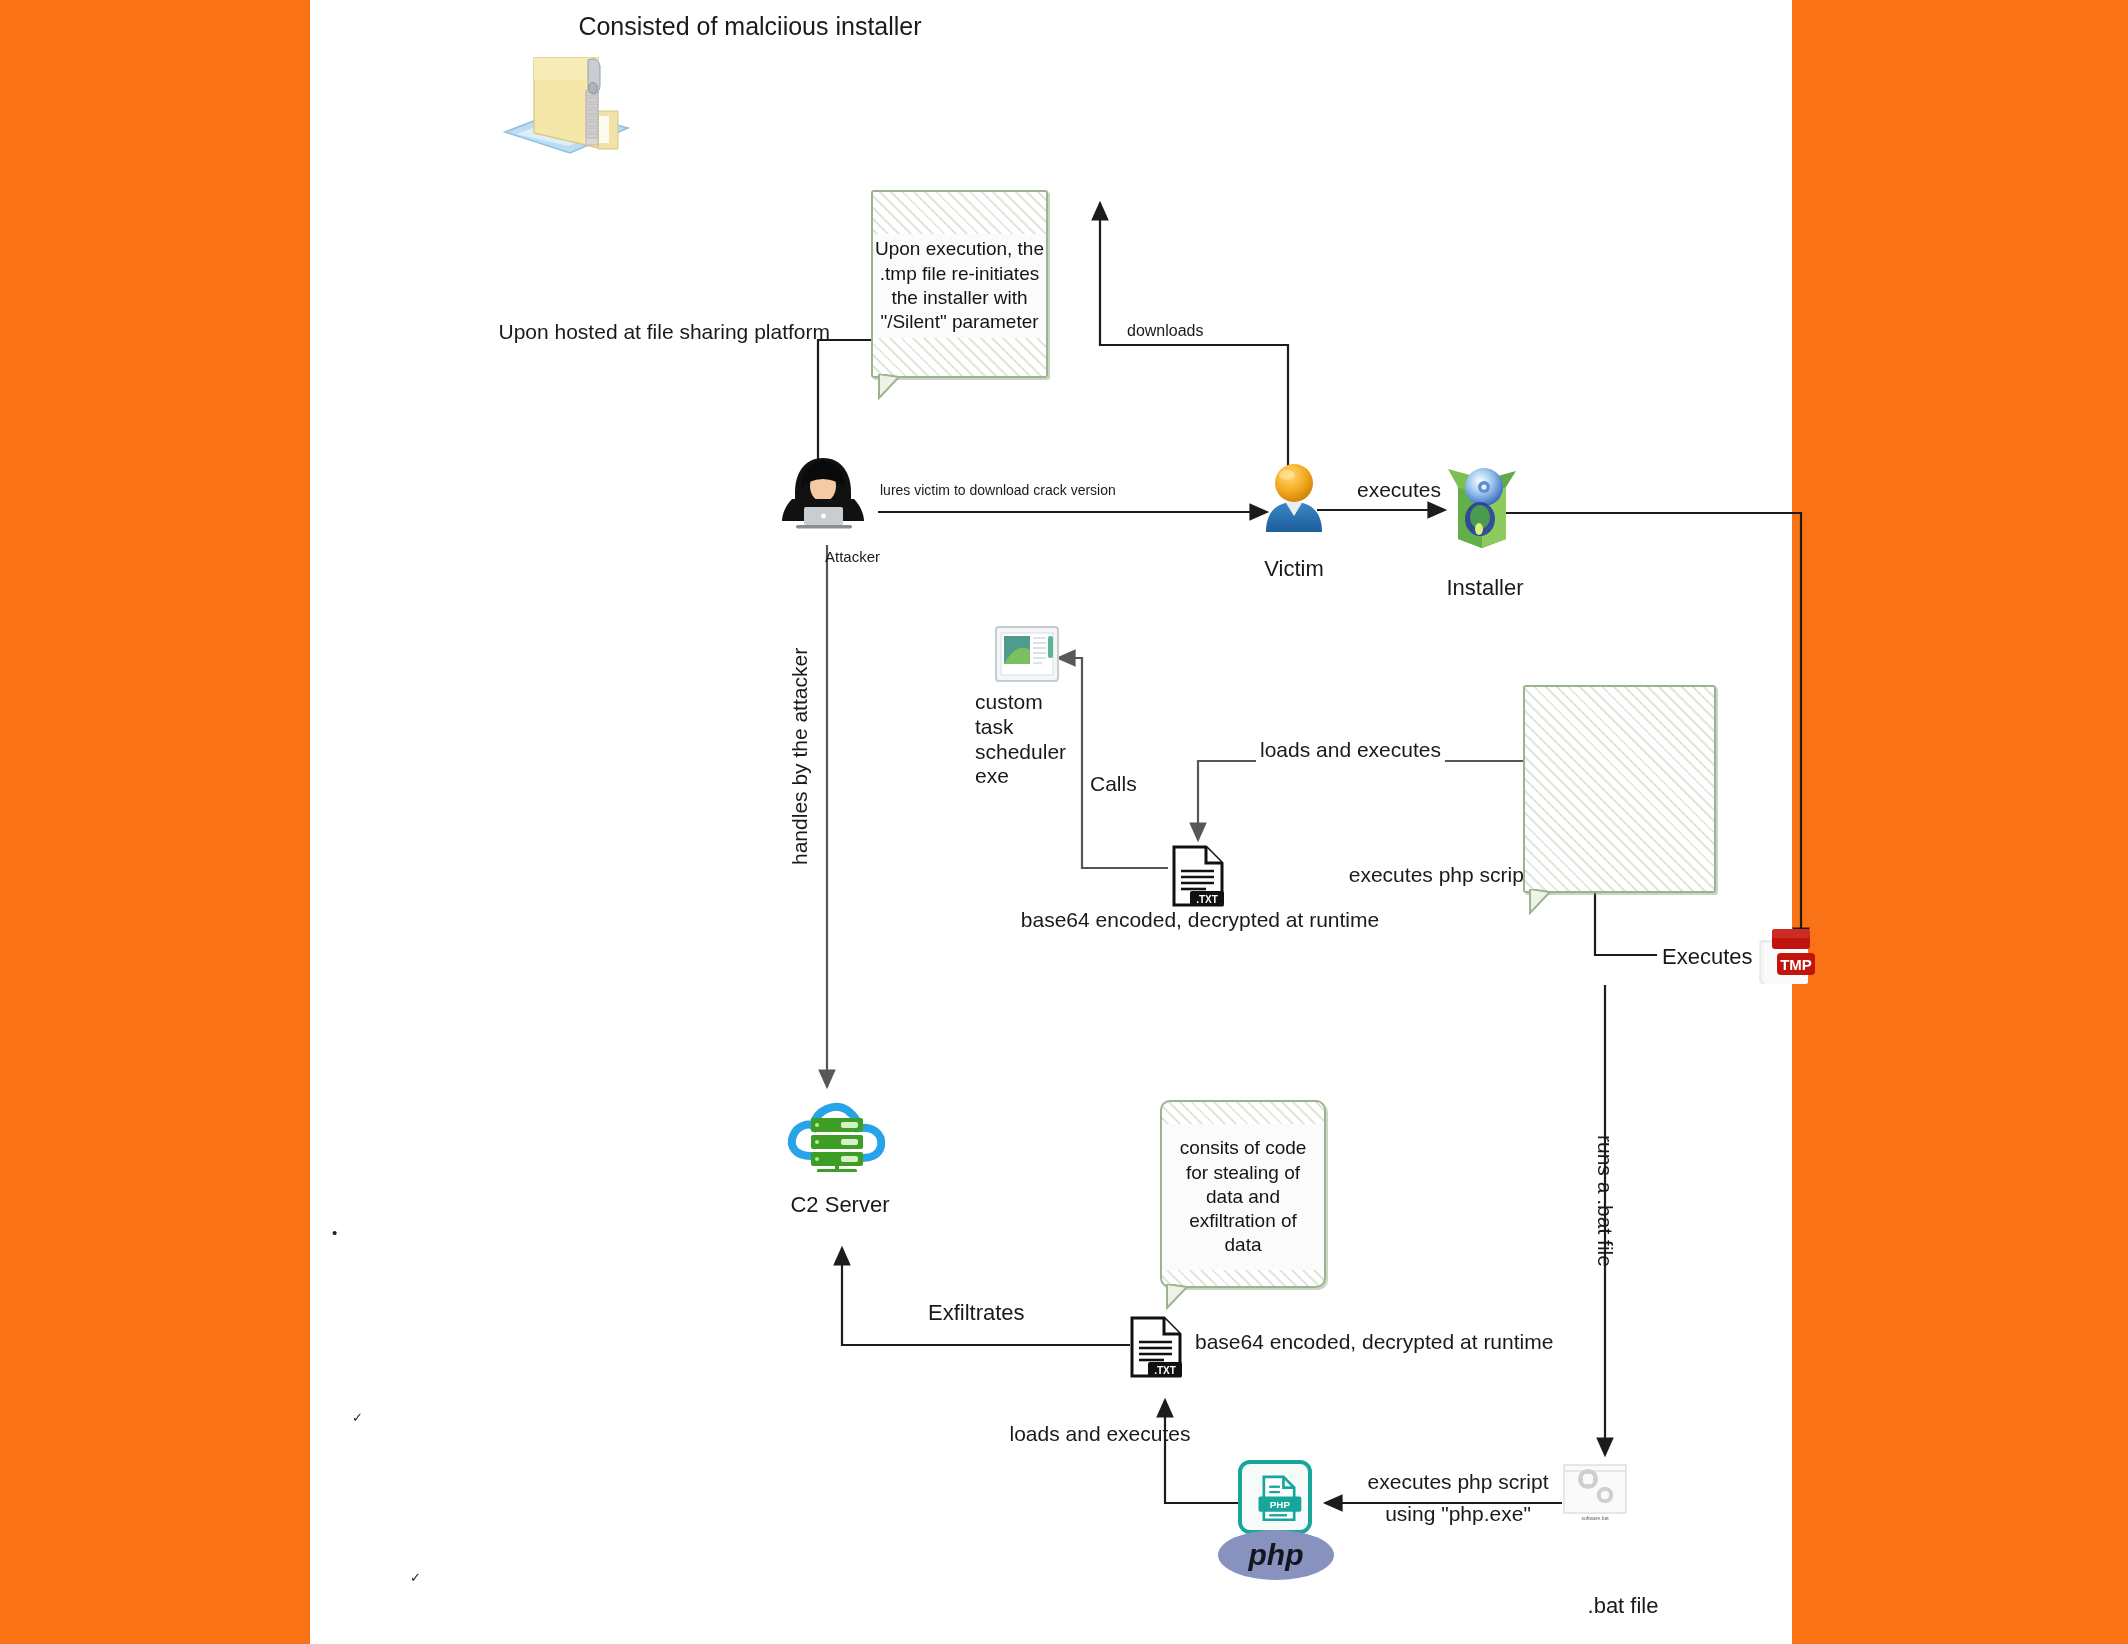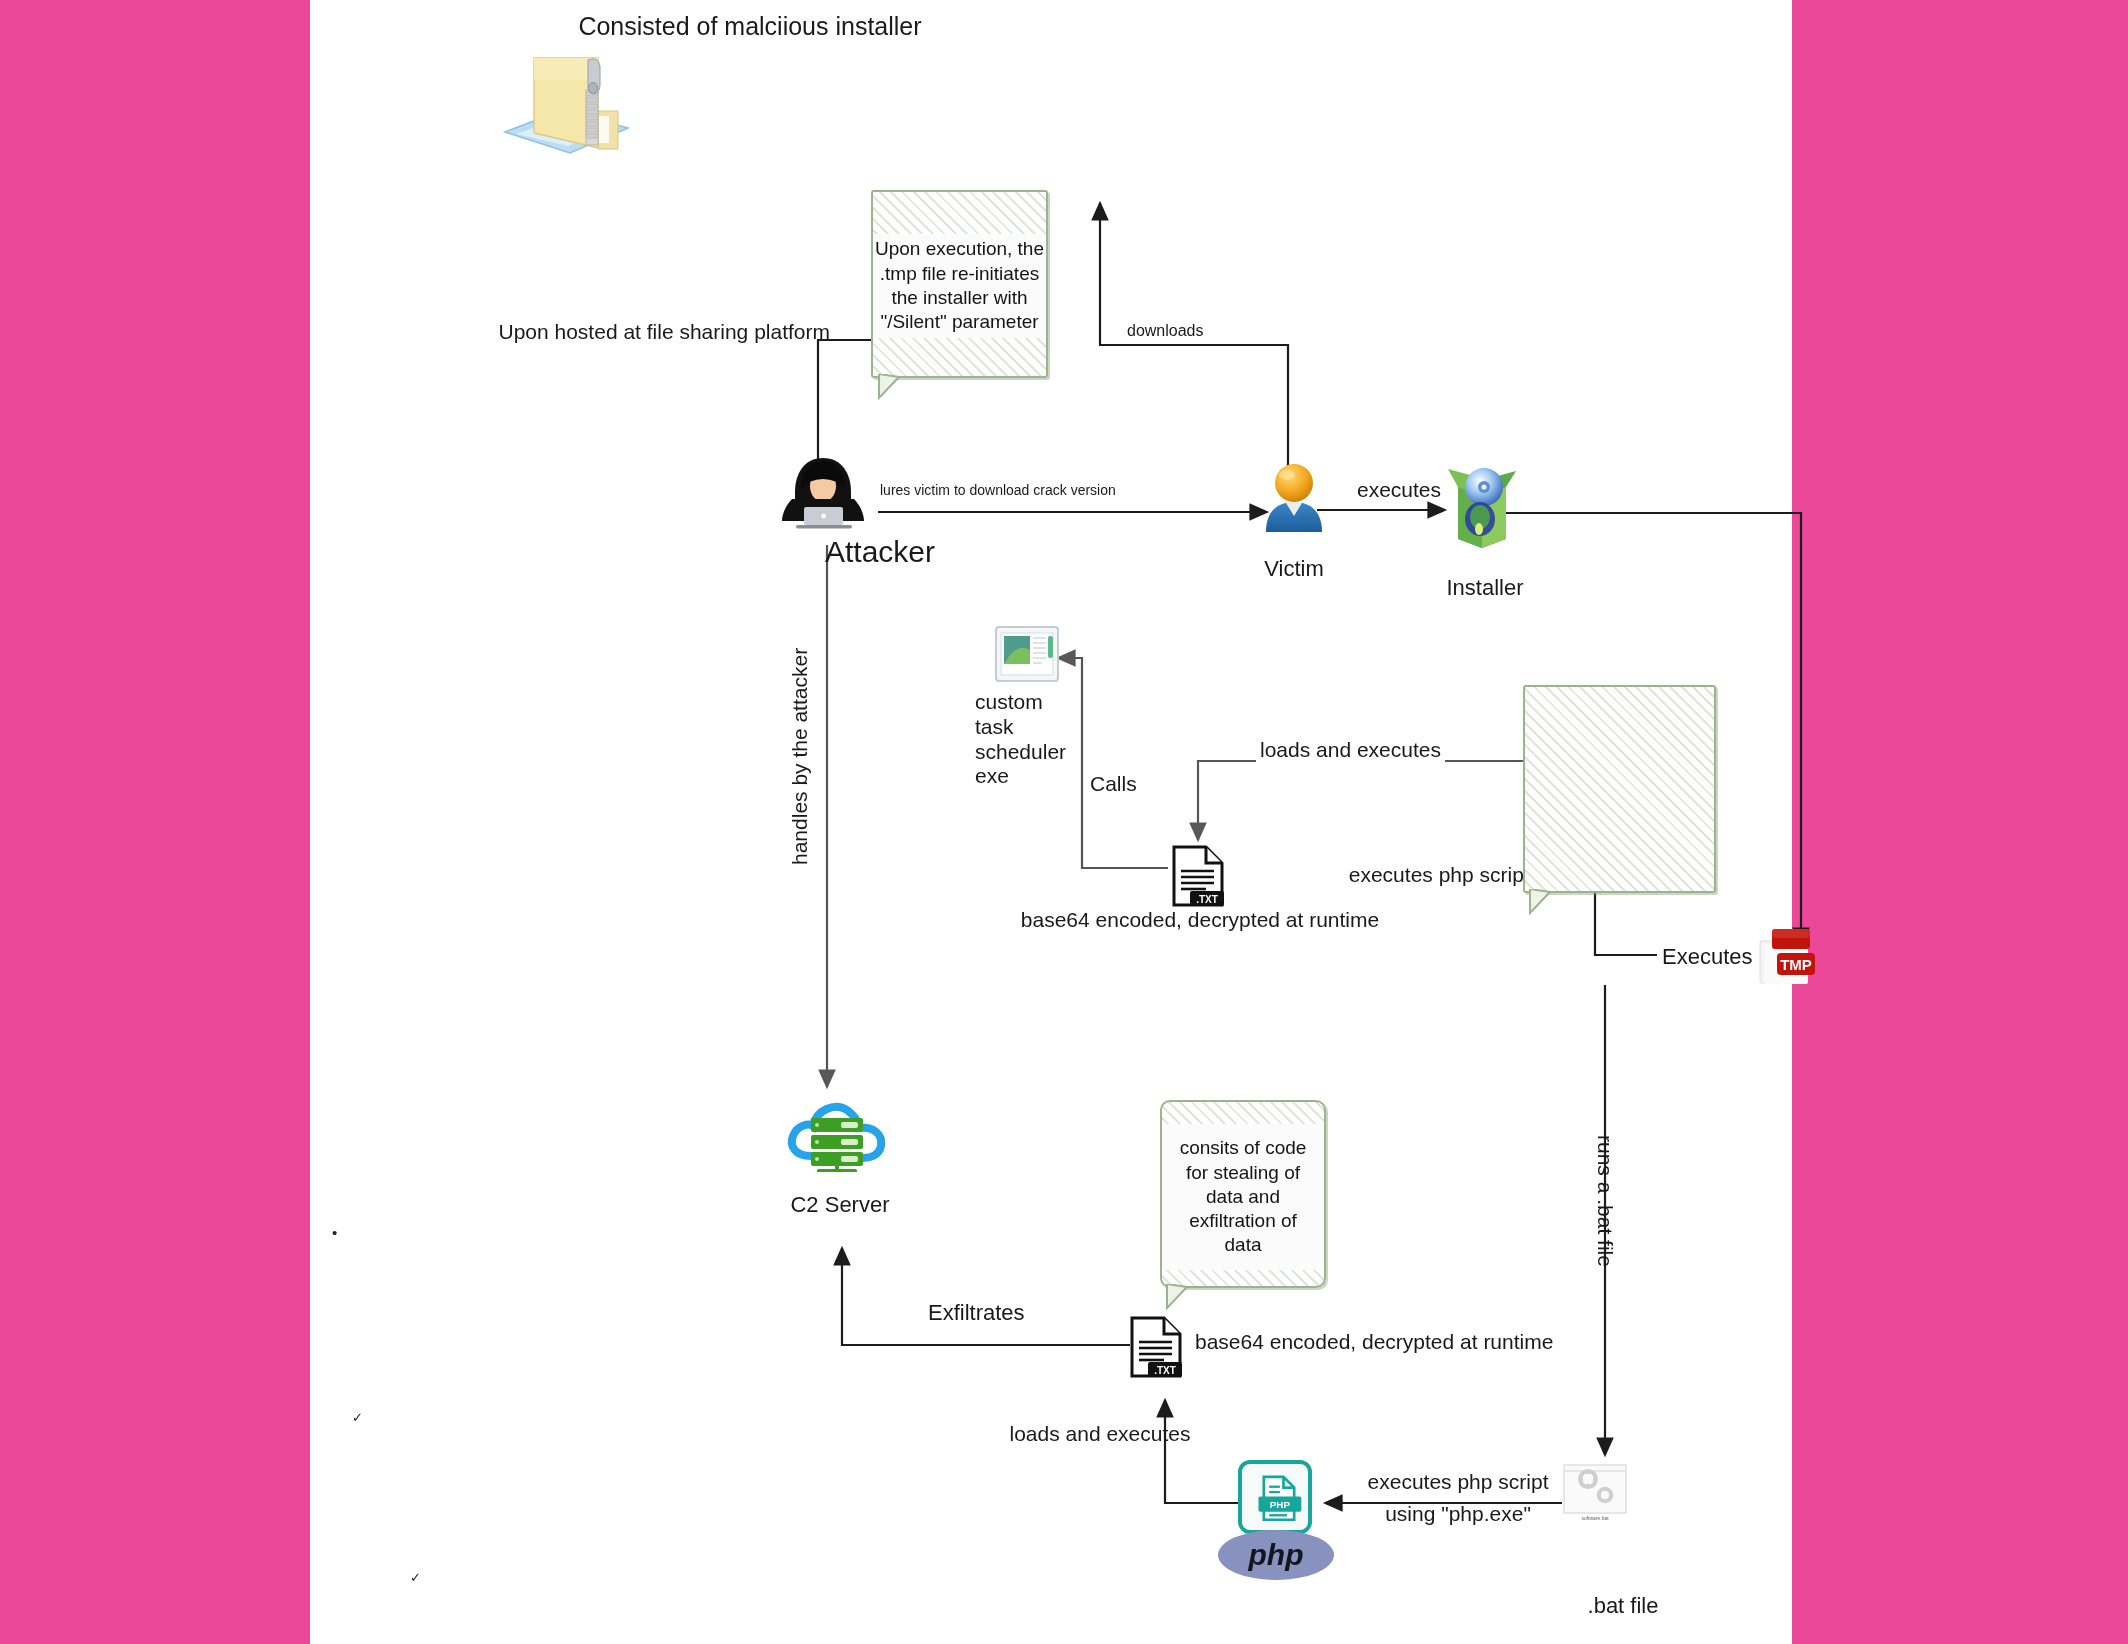--- a/index.html
+++ b/index.html
@@ -1,17 +1,17 @@
 <!DOCTYPE html>
 <html><head>
 <meta charset="utf-8">
 <style>
   html,body{margin:0;padding:0;background:#ffc60b;}
   body{width:2128px;height:1644px;overflow:hidden;font-family:"Liberation Sans",sans-serif;}
-  #root{position:relative;width:2128px;height:1644px;background:#ec4899;}
+  #root{position:relative;width:2128px;height:1644px;background:#f97316;}
   #canvas{position:absolute;left:310px;top:0;width:1482px;height:1644px;background:#ffffff;}
   .lbl{position:absolute;font-family:"Liberation Sans",sans-serif;color:#1a1a1a;white-space:pre;line-height:1.18;}
   .ctr{text-align:center;}
   svg.wires{position:absolute;left:0;top:0;width:1482px;height:1644px;overflow:visible;pointer-events:none;}
   
   .note{position:absolute;box-sizing:border-box;border:2px solid #9cb38d;border-radius:3px;
         background-image:repeating-linear-gradient(45deg,#ffffff 0 6px,#dfe6da 6px 8px);
         box-shadow:2px 2px 0 rgba(140,160,130,.45);}
   .note .band{position:absolute;left:0;right:0;background:#fbfbfb;display:flex;align-items:center;justify-content:center;}
   .note .band span{display:block;text-align:center;color:#141414;line-height:1.28;white-space:pre-line;}
@@ -113,21 +113,21 @@
     <svg viewBox="0 0 86 75" width="86" height="75">
       <path d="M43,3 C24,3 15,19 15,37 L15,60 L71,60 L71,37 C71,19 62,3 43,3 z" fill="#111"></path>
       <ellipse cx="43" cy="31" rx="13" ry="16" fill="#f5c9a3"></ellipse>
       <path d="M43,6 C28,6 21,20 21,34 q8,-10 22,-10 q14,0 22,10 C65,20 58,6 43,6 z" fill="#0a0a0a"></path>
       <path d="M12,44 C4,52 2,62 2,66 L84,66 C84,62 82,52 74,44 z" fill="#111"></path>
       <rect x="24" y="52" width="39" height="18" rx="2" fill="#c9ccd1"></rect>
       <circle cx="43.5" cy="61" r="2.4" fill="#fff"></circle>
       <rect x="16" y="70" width="56" height="3.5" rx="1.7" fill="#8a8d92"></rect>
     </svg>
   </div>
-  <div class="lbl" style="left:515px;top:534px;font-size:30px;">Attacker</div>
+  <div class="lbl" style="left:515px;top:548px;font-size:15px;">Attacker</div>
 
   <div class="ico" style="left:952px;top:462px;width:64px;height:72px;">
     <svg viewBox="0 0 64 72" width="64" height="72">
       <defs>
         <radialGradient id="vg" cx="38%" cy="30%" r="72%">
           <stop offset="0" stop-color="#ffd978"></stop>
               <stop offset=".6" stop-color="#f2a91f"></stop>
               <stop offset="1" stop-color="#cf8209"></stop>
         </radialGradient>
         <linearGradient id="vb" x1="0" y1="0" x2="0" y2="1">

